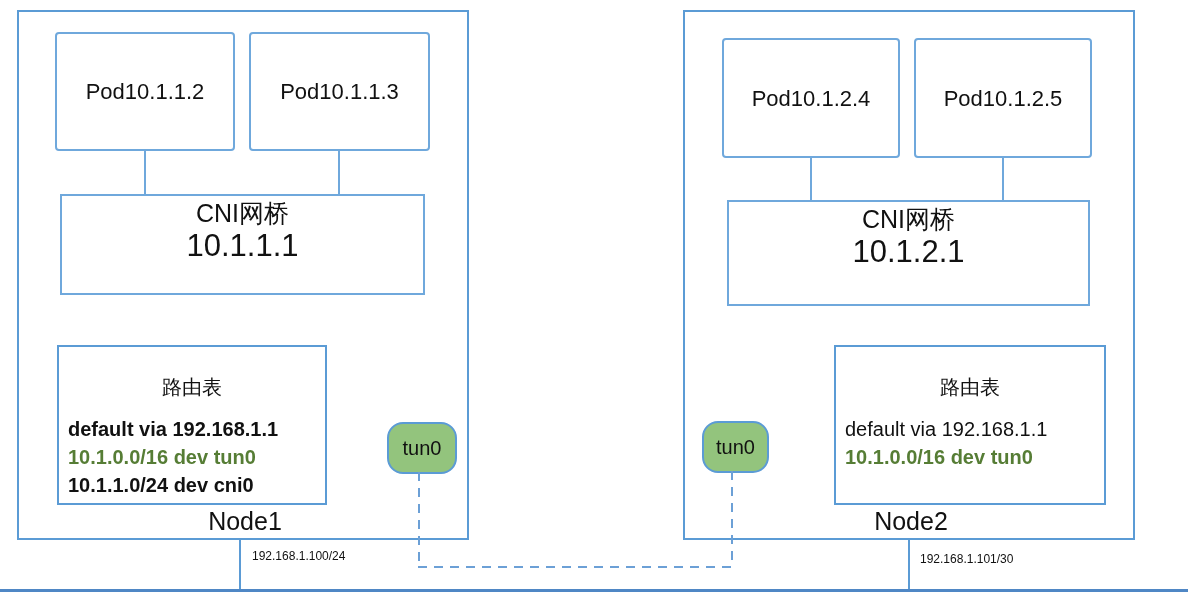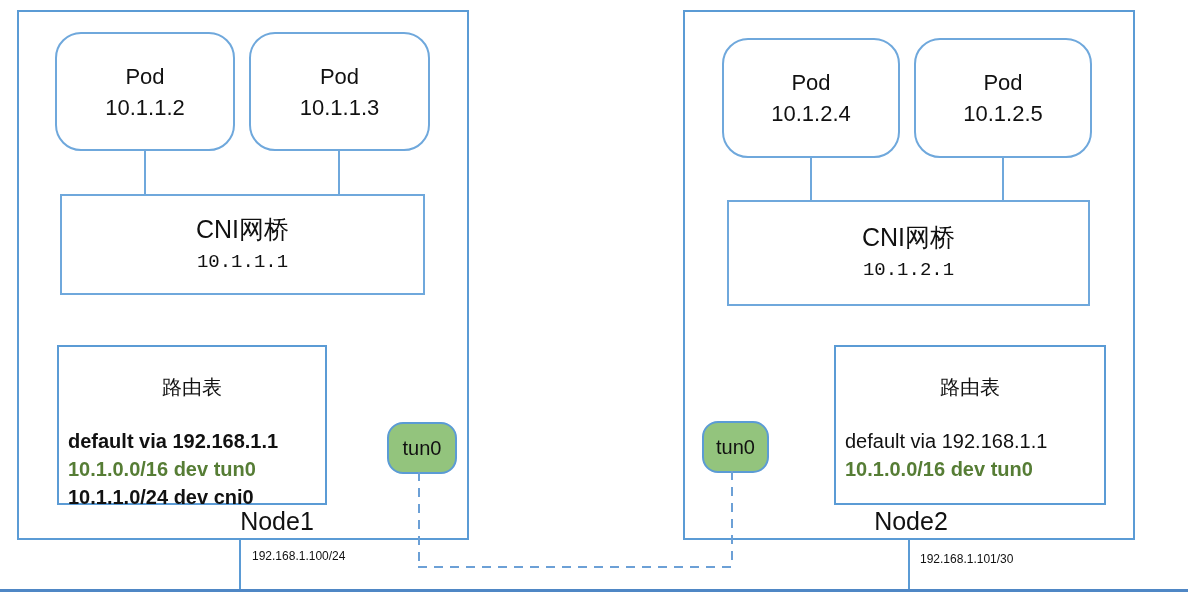--- a/index.html
+++ b/index.html
@@ -3,33 +3,33 @@
 <meta charset="utf-8">
 <title>Diagram</title>
 <style>
   html,body{margin:0;padding:0;background:#ffffff;}
   body{font-family:"Liberation Sans","DejaVu Sans",sans-serif;color:#111;}
   .canvas{position:relative;width:1188px;height:606px;background:#fff;overflow:hidden;}
 
   .abs{position:absolute;box-sizing:border-box;}
 
   .node-box{border:2px solid #5b9bd5;background:transparent;}
-  .pod-box{border:2px solid #6fa8dc;border-radius:26px;background:#fff;
-           display:flex;flex-direction:column;align-items:center;justify-content:center;
+  .pod-box{border:2px solid #6fa8dc;border-radius:4px;background:#fff;
+           display:flex;flex-direction:row;align-items:center;justify-content:center;
            font-size:22px;line-height:31px;}
   .cni-box{border:2px solid #6fa8dc;background:#fff;
-           display:flex;flex-direction:column;align-items:center;justify-content:center;}
+           display:flex;flex-direction:column;align-items:center;}
   .cni-title{font-size:25px;line-height:34px;}
-  .cni-ip{font-size:19px;line-height:32px;font-family:Liberation Mono, monospace;}
+  .cni-ip{font-size:31px;line-height:32px;}
 
   .conn{background:#6fa8dc;width:2px;}
 
   .route-box{border:2px solid #5b9bd5;background:#fff;padding-top:26px;}
   .route-title{text-align:center;font-size:20px;line-height:28px;}
-  .routes{margin-top:26px;padding-left:9px;font-size:20px;line-height:28px;white-space:nowrap;}
+  .routes{margin-top:14px;padding-left:9px;font-size:20px;line-height:28px;white-space:nowrap;}
   .routes span{display:block;}
   .black-bold{font-weight:700;color:#111;}
   .black-regular{font-weight:400;color:#111;}
   .green-bold{font-weight:700;color:#567d35;}
 
   .tun-box{border:2px solid #5b9bd5;border-radius:16px;background:#93c47d;
            display:flex;align-items:center;justify-content:center;font-size:20px;}
 
   .node-label{text-align:center;font-size:25px;line-height:32px;}
 
@@ -73,21 +73,21 @@
         <span class="black-bold">default via 192.168.1.1</span>
         <span class="green-bold">10.1.0.0/16 dev tun0</span>
         <span class="black-bold">10.1.1.0/24 dev cni0</span>
       </div>
     </div>
 
     <div class="abs tun-box" style="left:368px;top:410px;width:70px;height:52px;">
       <span>tun0</span>
     </div>
 
-    <div class="abs node-label" style="left:0;top:493px;width:452px;margin-left:32px;">Node1</div>
+    <div class="abs node-label" style="left:0;top:493px;width:452px;">Node1</div>
   </div>
 
   <div class="abs node-box" style="left:683px;top:10px;width:452px;height:530px;">
 
     <div class="abs pod-box" style="left:37px;top:26px;width:178px;height:120px;">
       <span>Pod</span>
       <span>10.1.2.4</span>
     </div>
 
     <div class="abs pod-box" style="left:229px;top:26px;width:178px;height:120px;">

